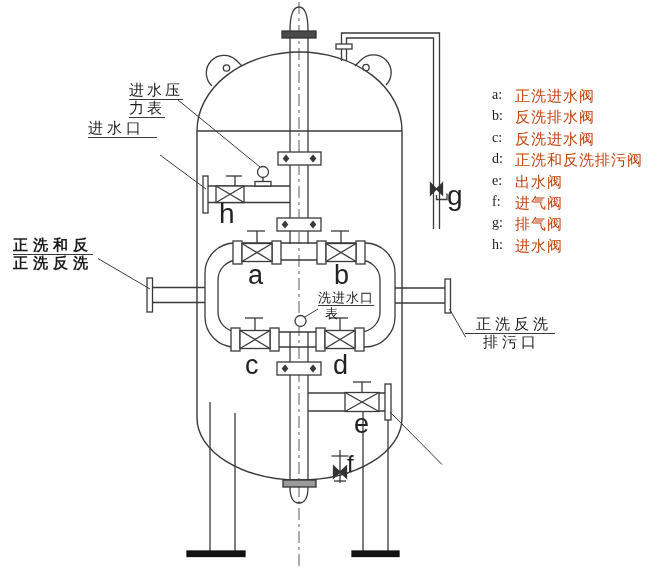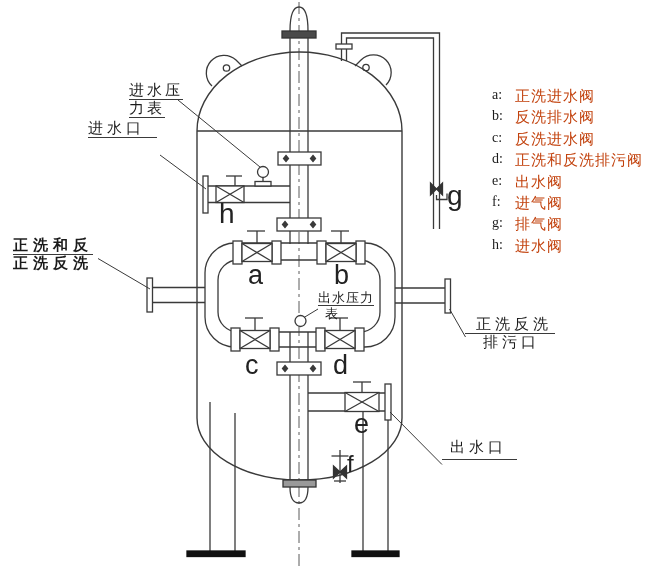--- a/index.html
+++ b/index.html
@@ -215,32 +215,29 @@
   <div class="lbl" id="lbl-water-inlet">
     <span class="ln ul" style="padding-right:12px;">进水口</span>
   </div>
 
   <div class="lbl" id="lbl-wash-inlet">
     <span class="ln ul">正洗和反</span><br>
     <span class="ln">正洗反洗</span>
   </div>
 
   <div class="lbl" id="lbl-outlet-gauge">
-    <span class="ln ul">出水压力</span><br>
+    <span class="ln ul">洗进水口</span><br>
     <span class="ln" style="margin-left:7px;">表</span>
   </div>
 
   <div class="lbl" id="lbl-drain">
     <span class="ln ul" style="padding-left:11px;padding-right:3px;">正洗反洗</span><br>
     <span class="ln" style="margin-left:18px;">排污口</span>
   </div>
 
-  <div class="lbl" id="lbl-water-outlet">
-    <span class="ln ul" style="padding-left:8px;padding-right:10px;padding-bottom:3px;">出水口</span>
-  </div>
 
   <span class="letter" style="left:248px;top:262px;">a</span>
   <span class="letter" style="left:334px;top:262px;">b</span>
   <span class="letter" style="left:245px;top:352px;">c</span>
   <span class="letter" style="left:333px;top:352px;">d</span>
   <span class="letter" style="left:354px;top:411px;">e</span>
   <span class="letter" style="left:347px;top:452px;font-size:24px;">f</span>
   <span class="letter" style="left:447px;top:182px;font-size:28px;">g</span>
   <span class="letter" style="left:219px;top:200px;font-size:28px;">h</span>
 

